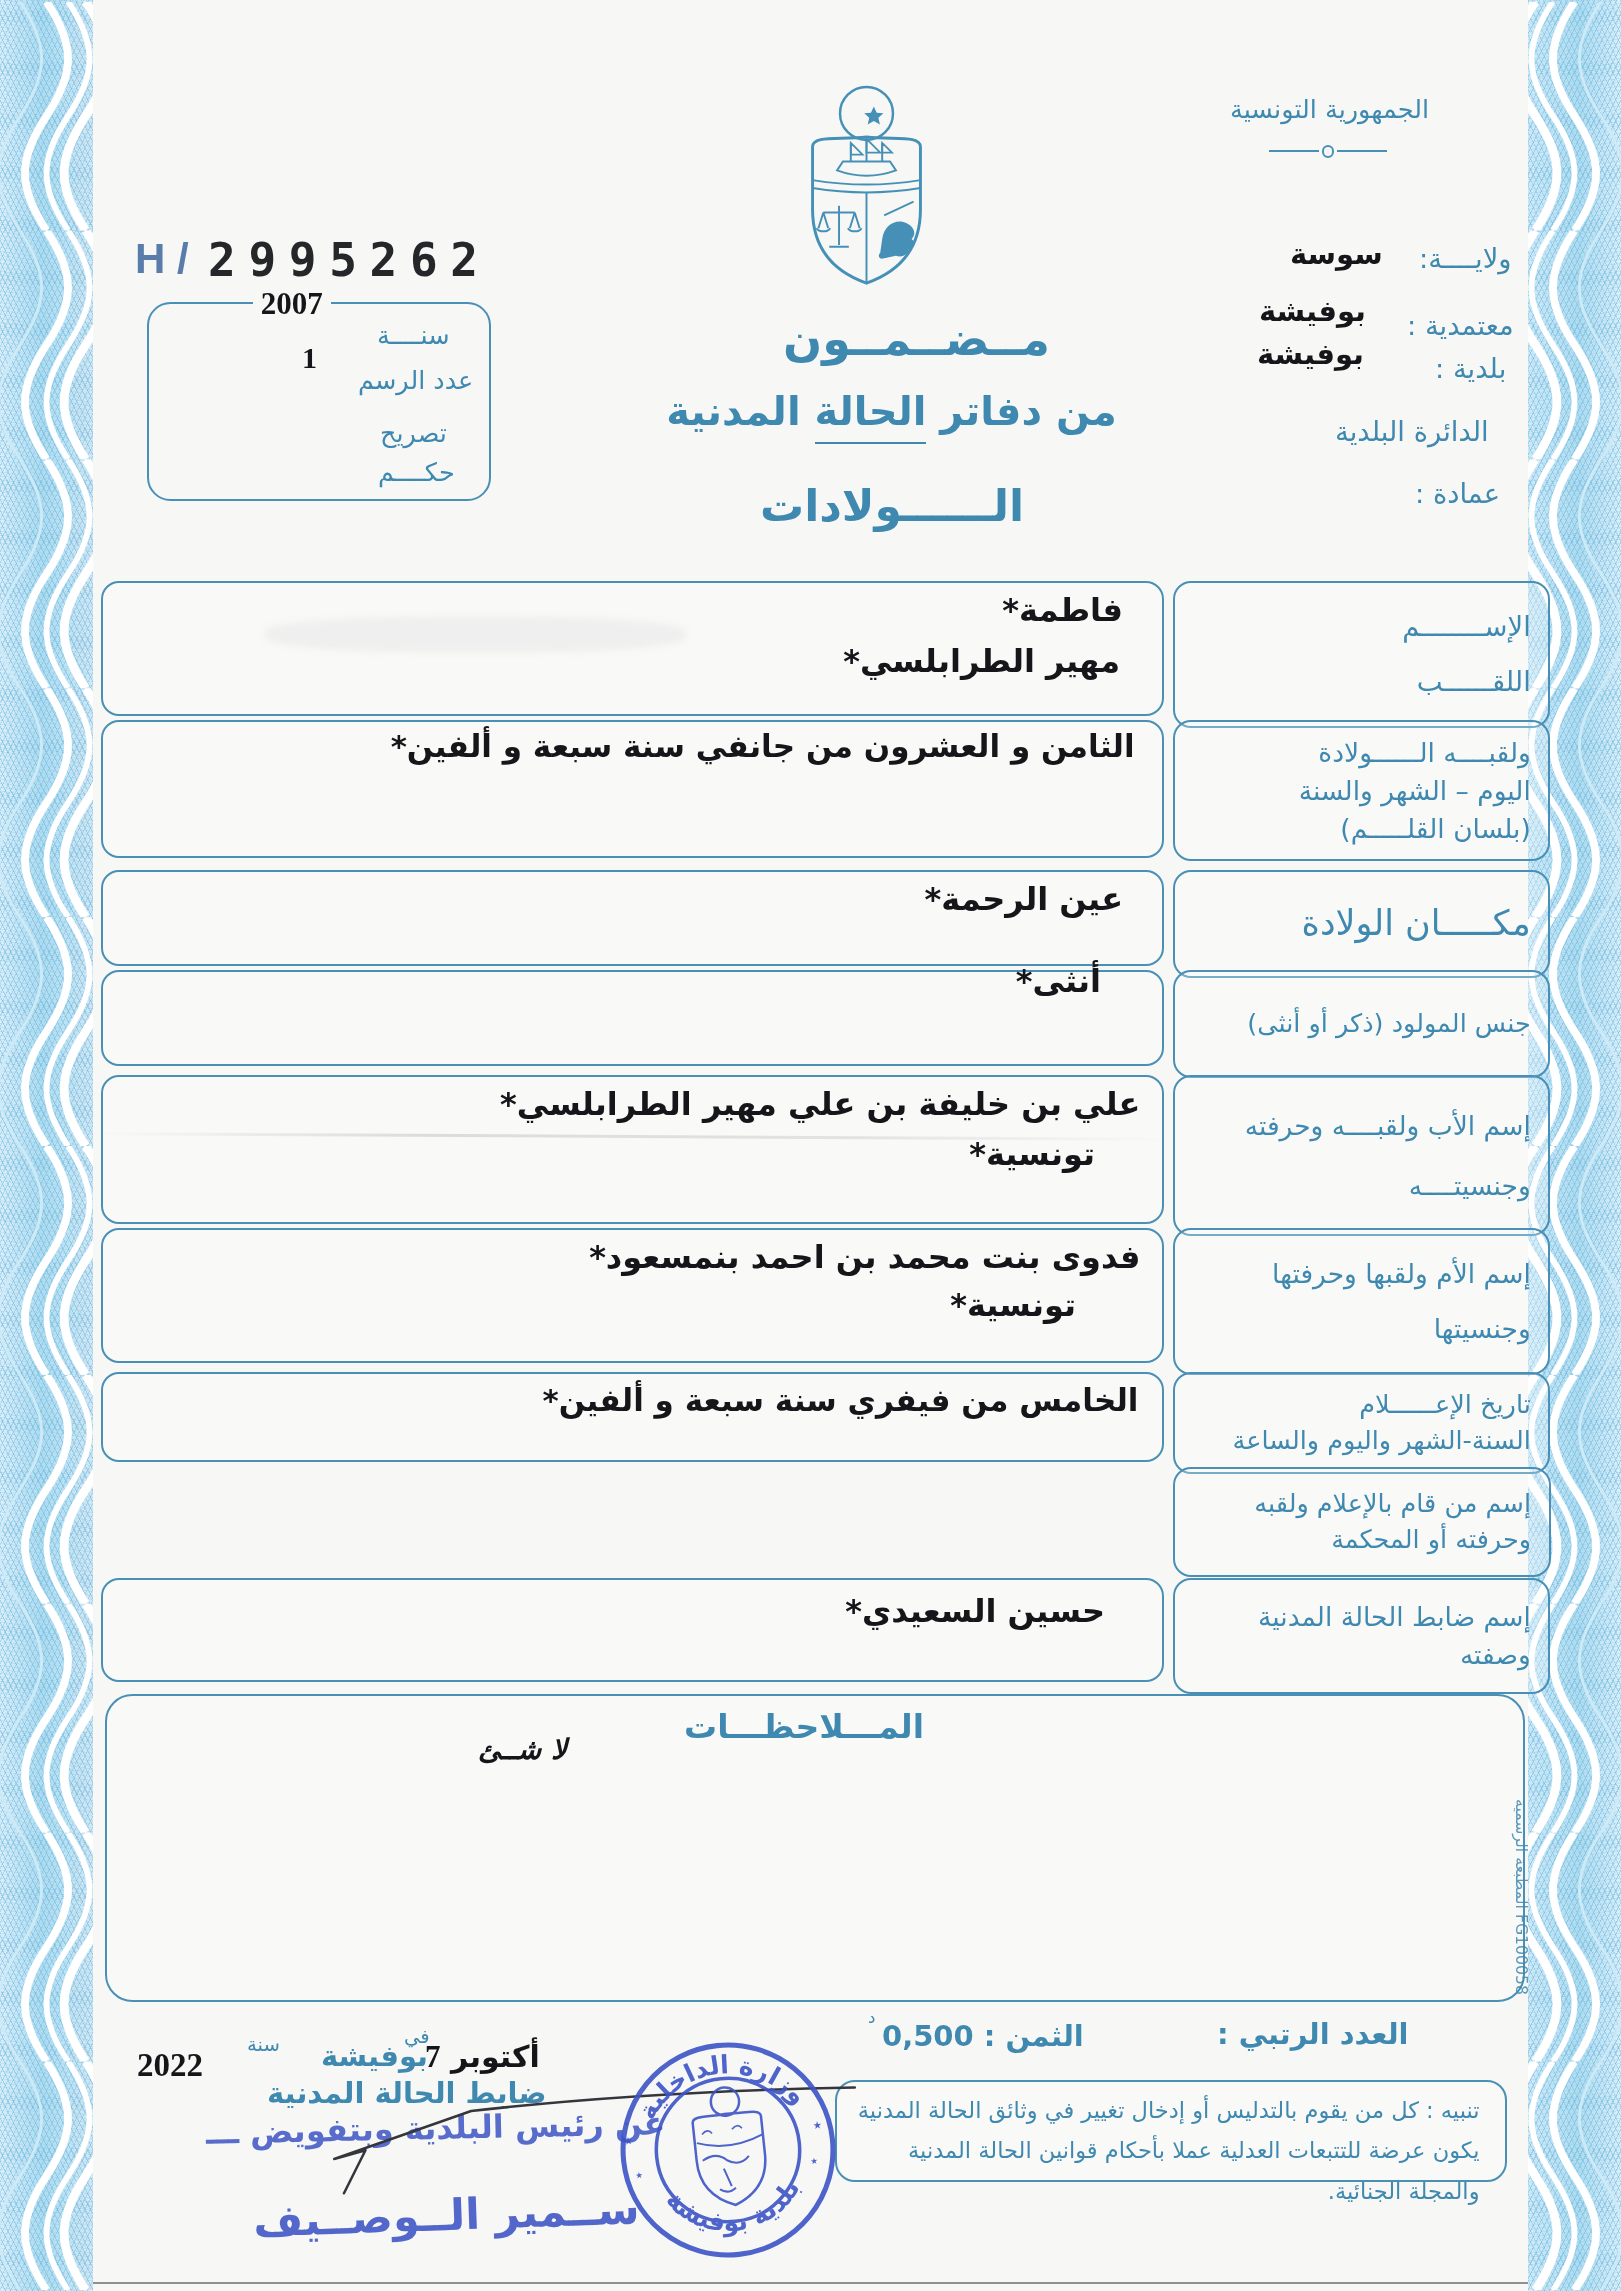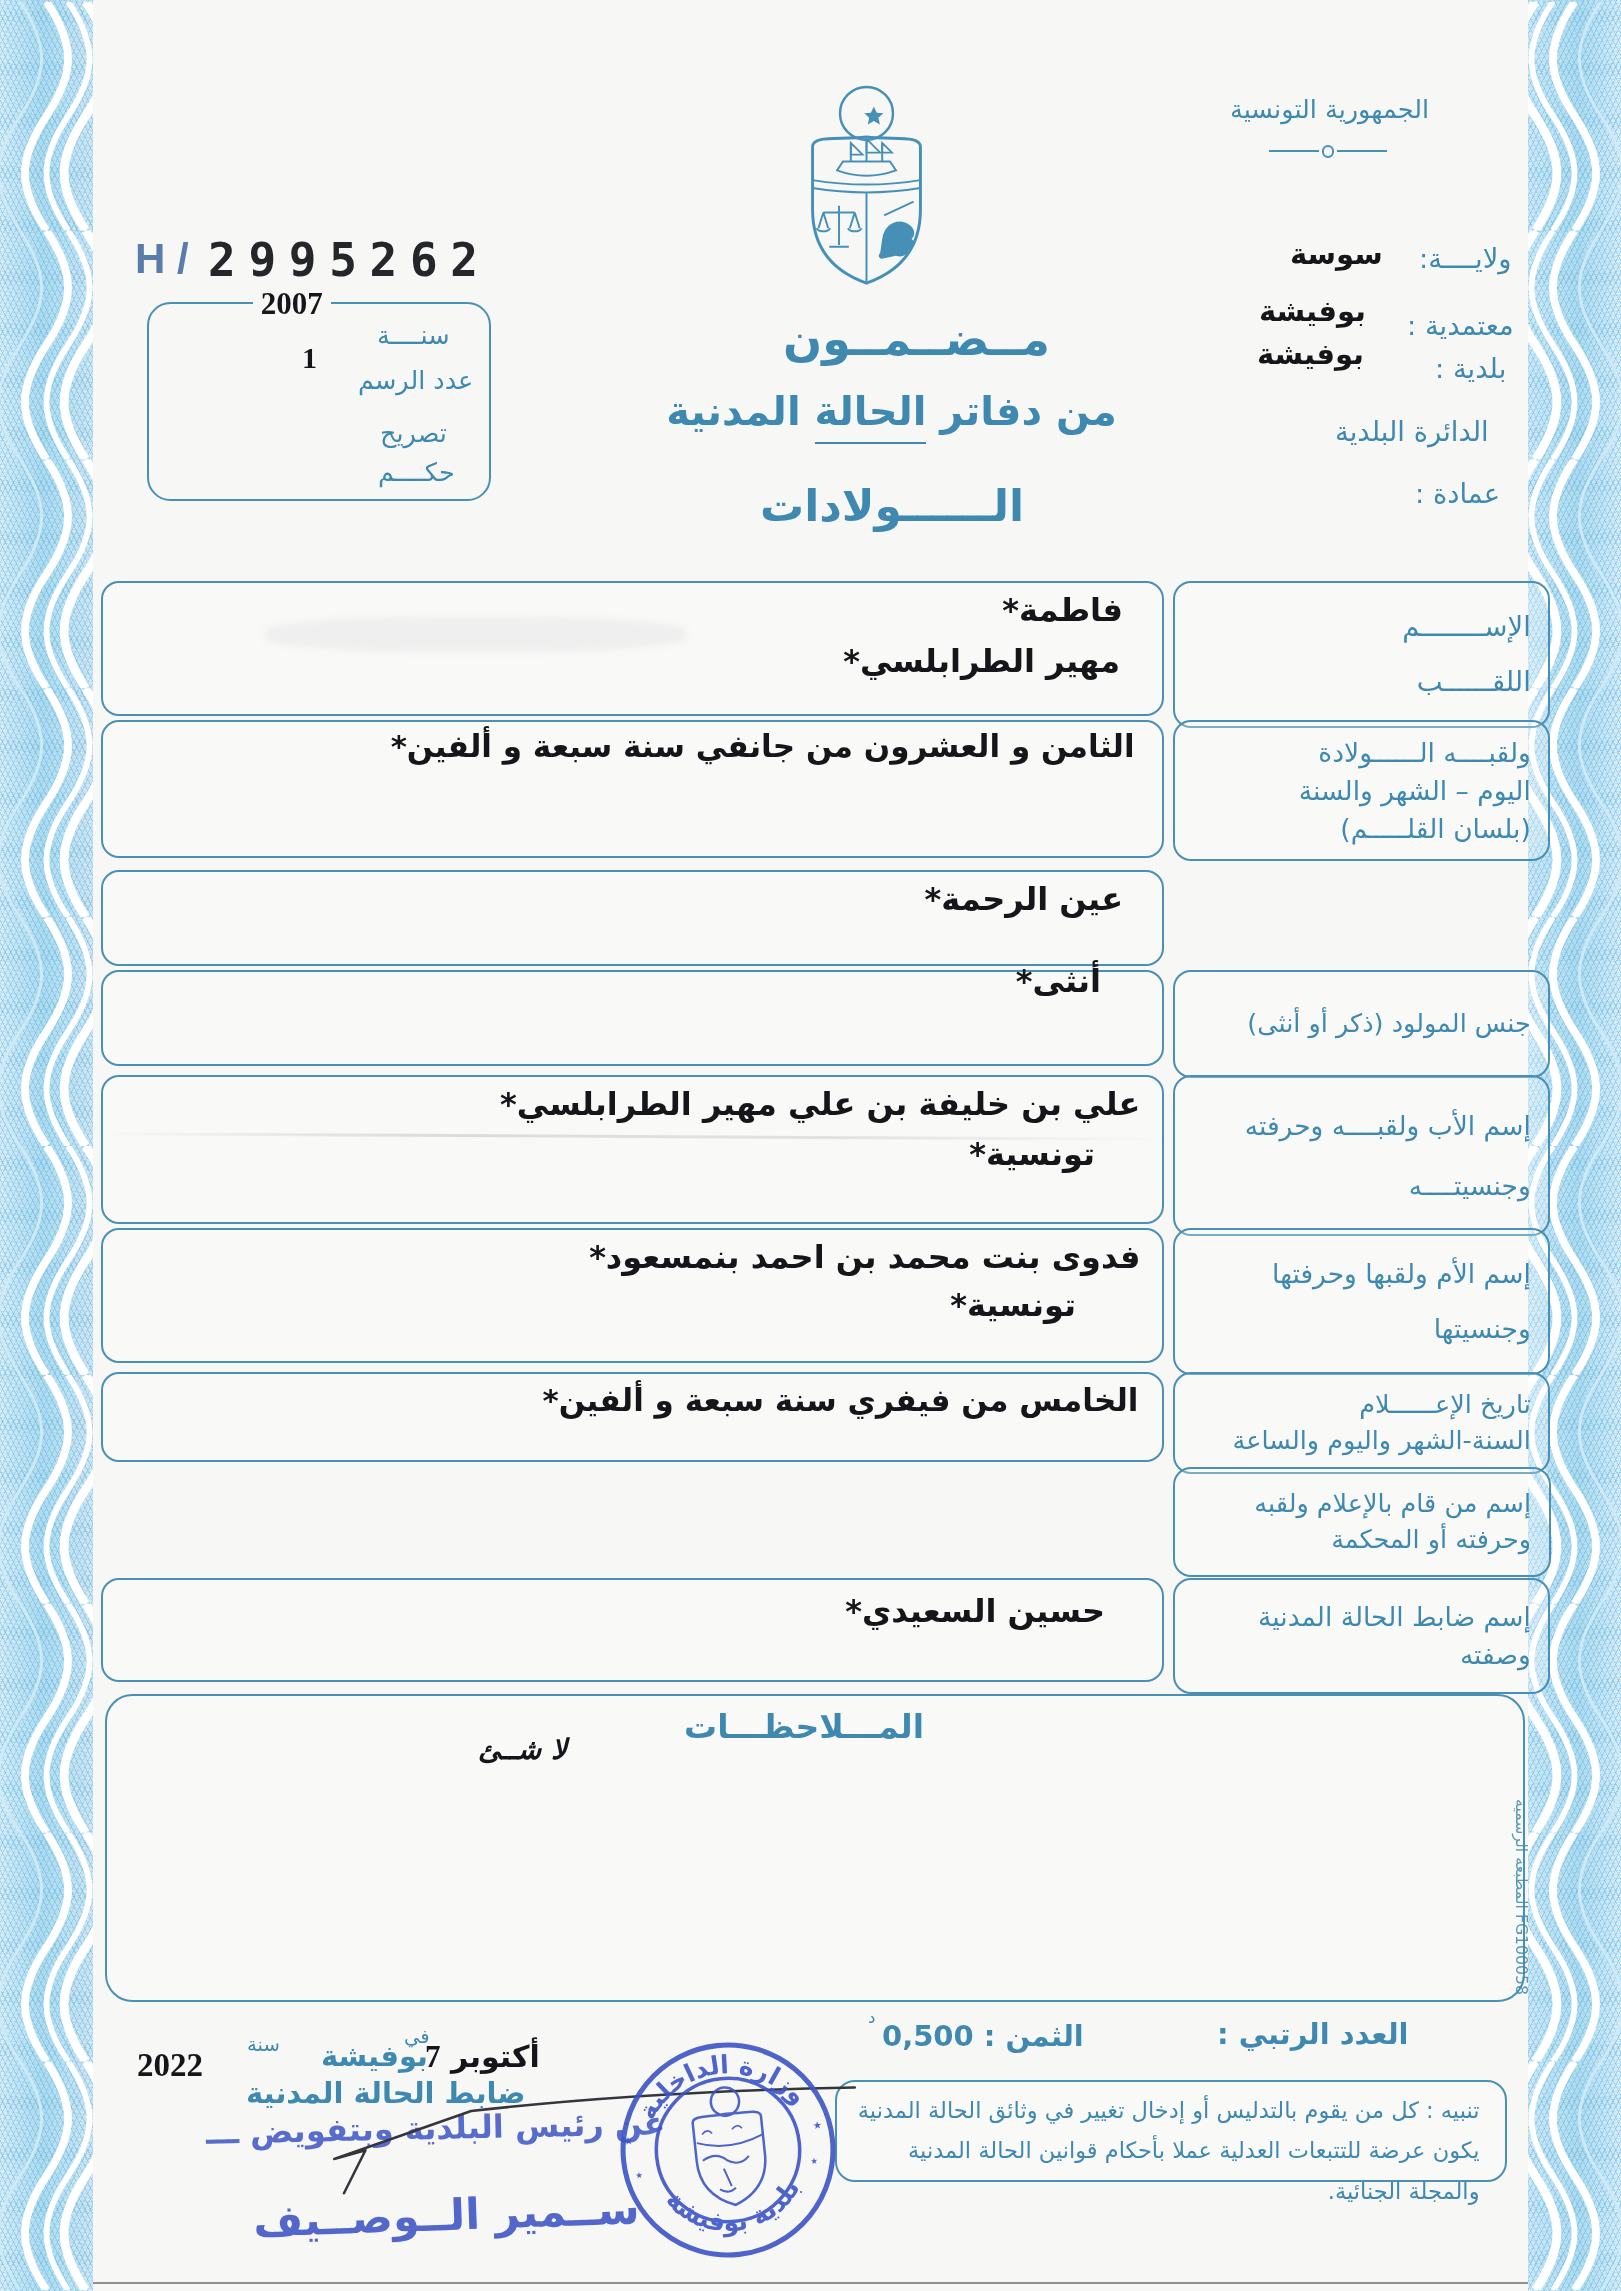--- a/index.html
+++ b/index.html
@@ -142,20 +142,23 @@
   </div>
   <div class="fbox lbox tight" style="left:1173px;top:720px;width:348px;height:125px;font-size:26.5px;">
     <div class="lbl-line">ولقبــــه الــــــولادة</div>
     <div class="lbl-line">اليوم – الشهر والسنة</div>
     <div class="lbl-line">(بلسان القلـــــم)</div>
   </div>
 
   <div class="fbox vbox" style="left:101px;top:870px;width:1059px;height:92px;">
     <div class="val-line" style="margin:7.8px 39px 0 0;">عين الرحمة*</div>
   </div>
+  <div class="fbox lbox" style="left:1173px;top:870px;width:348px;height:92px;font-size:35px;">
+    <div class="lbl-line">مكـــــان الولادة</div>
+  </div>
 
   <div class="fbox vbox" style="left:101px;top:970px;width:1059px;height:92px;">
     <div class="val-line" style="margin:-9.8px 61px 0 0;">أنثى*</div>
   </div>
   <div class="fbox lbox" style="left:1173px;top:970px;width:348px;height:92px;font-size:25.5px;">
     <div class="lbl-line">جنس المولود (ذكر أو أنثى)</div>
   </div>
 
   <div class="fbox vbox" style="left:101px;top:1075px;width:1059px;height:145px;">
     <div class="val-line" style="margin:7.8px 21.6px 0 0;">علي بن خليفة بن علي مهير الطرابلسي*</div>
@@ -209,21 +212,21 @@
   <div class="fbox" style="left:835px;top:2080px;width:668px;height:98px;border-radius:20px;border-width:2.5px;">
     <div style="direction:rtl;text-align:right;color:#3f88b0;font-size:22.5px;line-height:1.8;padding:7.8px 25.5px 0 19.6px;">تنبيه : كل من يقوم بالتدليس أو إدخال تغيير في وثائق الحالة المدنية يكون عرضة للتتبعات العدلية عملا بأحكام قوانين الحالة المدنية والمجلة الجنائية.</div>
   </div>
 
   <div class="abs blue" style="left:247px;top:2033px;font-size:19.6px;">سنة</div>
   <div class="abs ink" style="left:137px;top:2047px;font-size:33px;font-weight:700;font-family:'Liberation Serif',serif;">2022</div>
   <div class="abs hdr-lbl" style="left:321px;top:2039px;font-size:29px;font-weight:700;">بوفيشة</div>
   <div class="abs blue" style="left:404px;top:2025px;font-size:19.6px;">في</div>
   <div class="abs ink" style="left:425px;top:2039px;font-size:31px;font-weight:700;font-family:'Liberation Serif',serif;">7</div>
   <div class="abs ink" style="left:451px;top:2039px;font-size:30px;font-weight:700;direction:rtl;">أكتوبر</div>
-  <div class="abs hdr-lbl" style="left:246px;top:2076px;font-size:29px;font-weight:700;">ضابط الحالة المدنية</div>
+  <div class="abs hdr-lbl" style="left:267px;top:2076px;font-size:29px;font-weight:700;">ضابط الحالة المدنية</div>
 
   <div class="abs stampink" style="left:206px;top:2109px;font-size:32px;font-weight:700;direction:rtl;white-space:nowrap;transform:rotate(-1.2deg);opacity:.85;letter-spacing:1px;">عن رئيس البلدية وبتفويض ـــ</div>
 
   <div class="abs stampink" style="left:253px;top:2190px;font-size:43px;font-weight:700;direction:rtl;white-space:nowrap;transform:rotate(-2deg);opacity:.88;letter-spacing:2px;">ســمير الــوصــيف</div>
 
   <svg class="abs" style="left:314px;top:2068px;" width="559" height="137" viewBox="0 0 570 140">
     <path d="M30 128 L52 84 L20 93 L160 44 C300 28 440 22 552 20" fill="none" stroke="#35353c" stroke-width="2.6" stroke-linejoin="round" stroke-linecap="round"></path>
   </svg>
 
   <svg class="abs" style="left:617px;top:2039px;transform:rotate(-6deg);opacity:.9;" width="222" height="222" viewBox="0 0 220 220">

